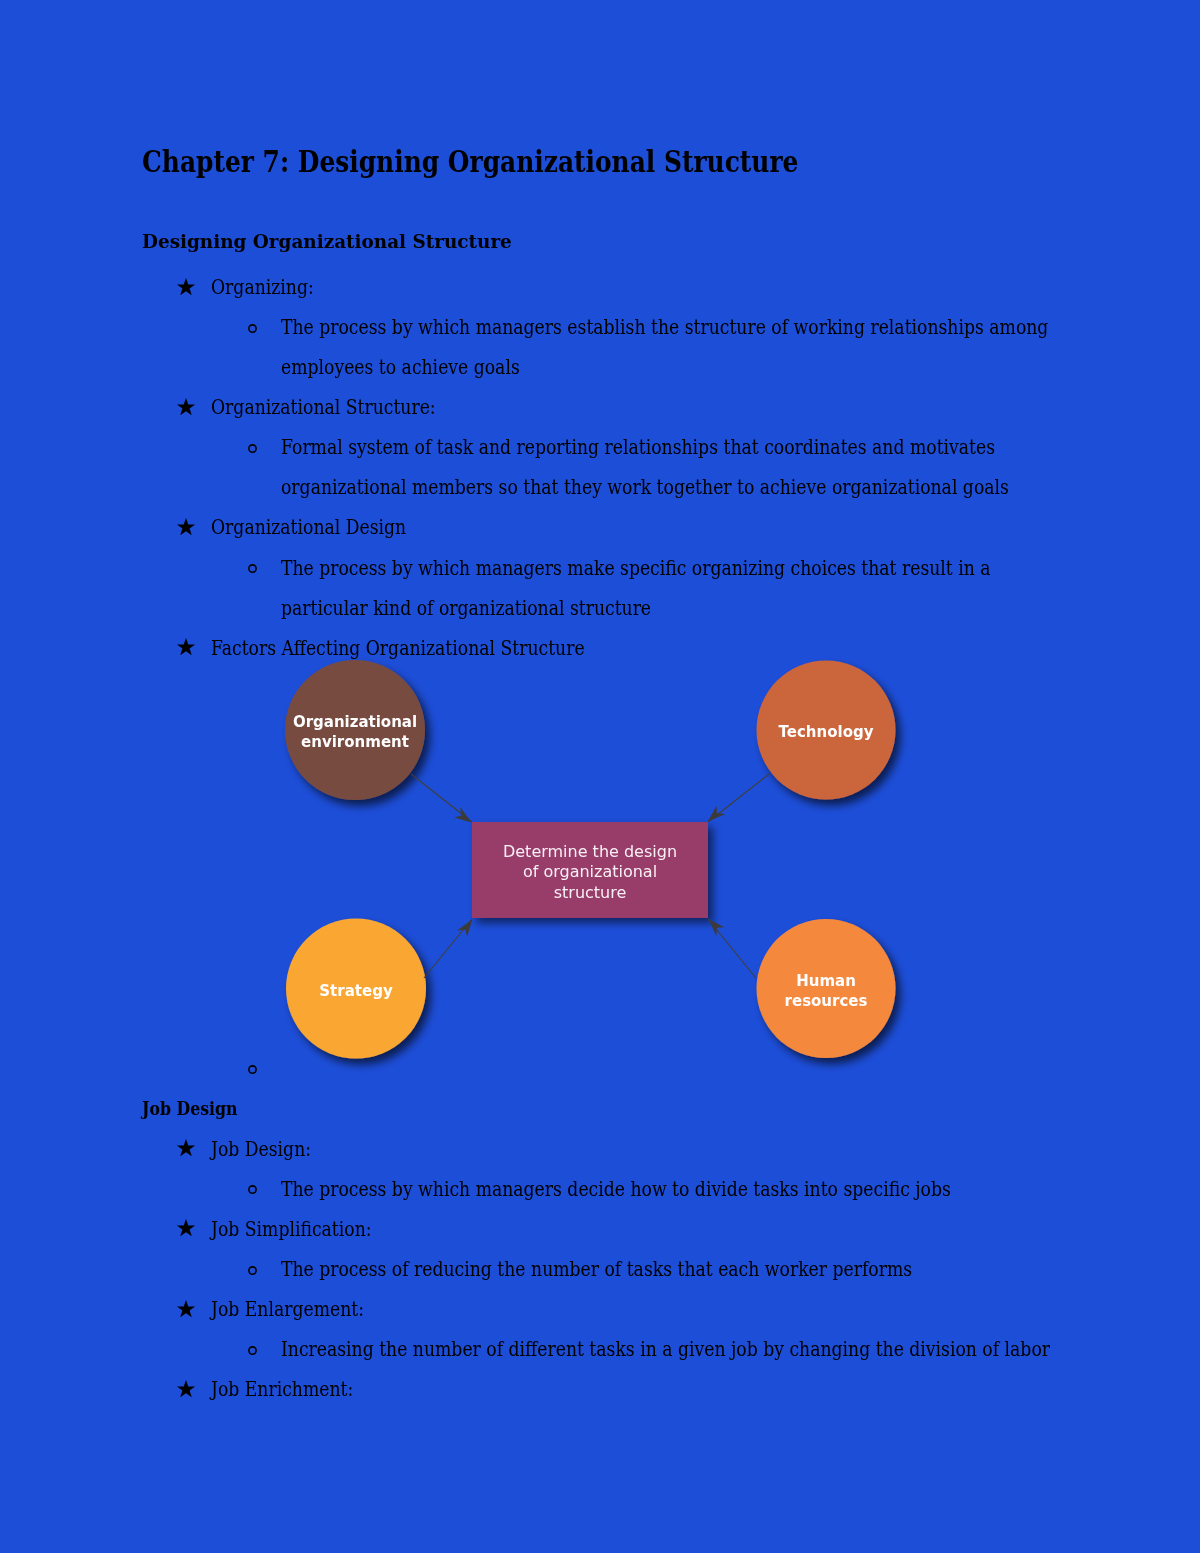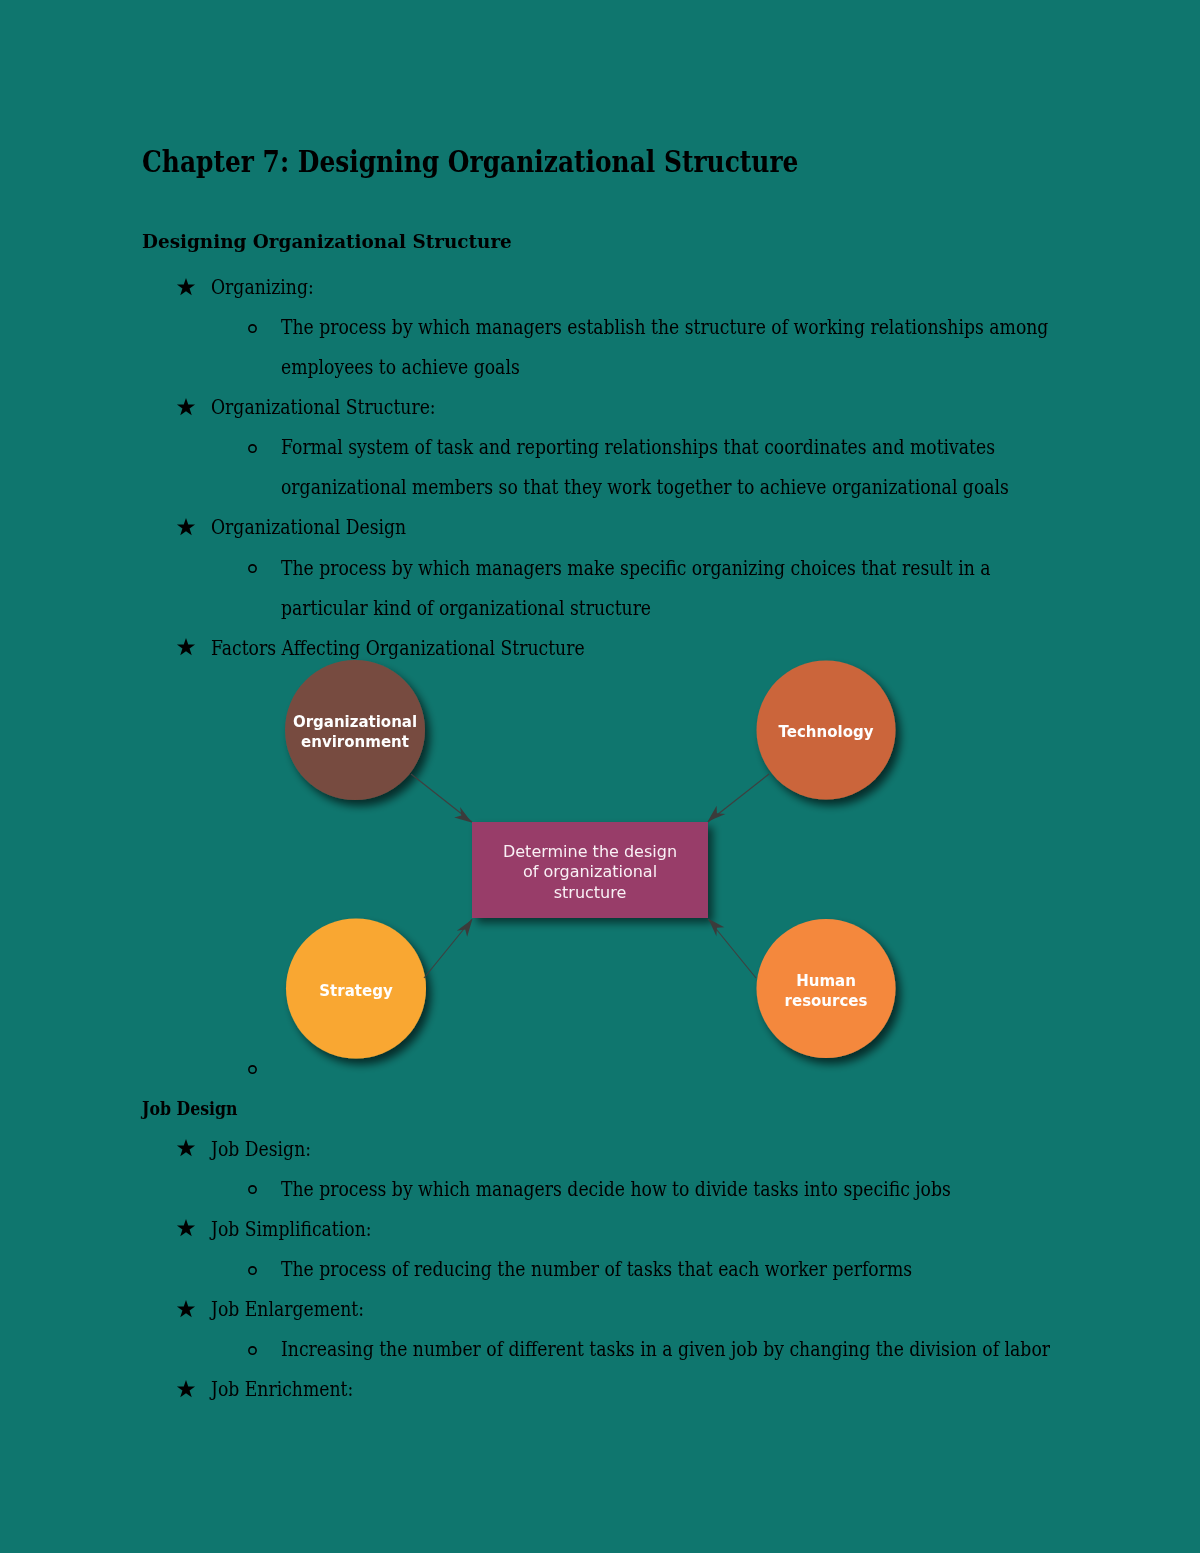--- a/index.html
+++ b/index.html
@@ -1,18 +1,18 @@
 <!DOCTYPE html>
 <html><head>
 <meta charset="utf-8">
 <style>
 html,body{margin:0;padding:0;background:#ffffff;}
 body{width:1200px;height:1553px;overflow:hidden;font-family:"DejaVu Serif",serif;color:#000;-webkit-font-smoothing:antialiased;}
 svg text{-webkit-font-smoothing:antialiased;}
-.page{position:relative;width:1200px;height:1553px;background:#0f766e;overflow:hidden;}
+.page{position:relative;width:1200px;height:1553px;background:#1d4ed8;overflow:hidden;}
 .abs{position:absolute;white-space:nowrap;line-height:1;}
 .title{font-size:30px;font-weight:bold;transform:scaleX(0.83);transform-origin:left top;}
 .h2{font-size:19px;font-weight:bold;transform-origin:left top;}
 .bodyline{font-size:21px;transform:scaleX(0.8201);transform-origin:left top;}
 .starbul{position:absolute;line-height:0;}
 .obul{position:absolute;line-height:0;}
 #diagram{position:absolute;left:0;top:0;pointer-events:none;}
 </style>
 </head>
 <body>

